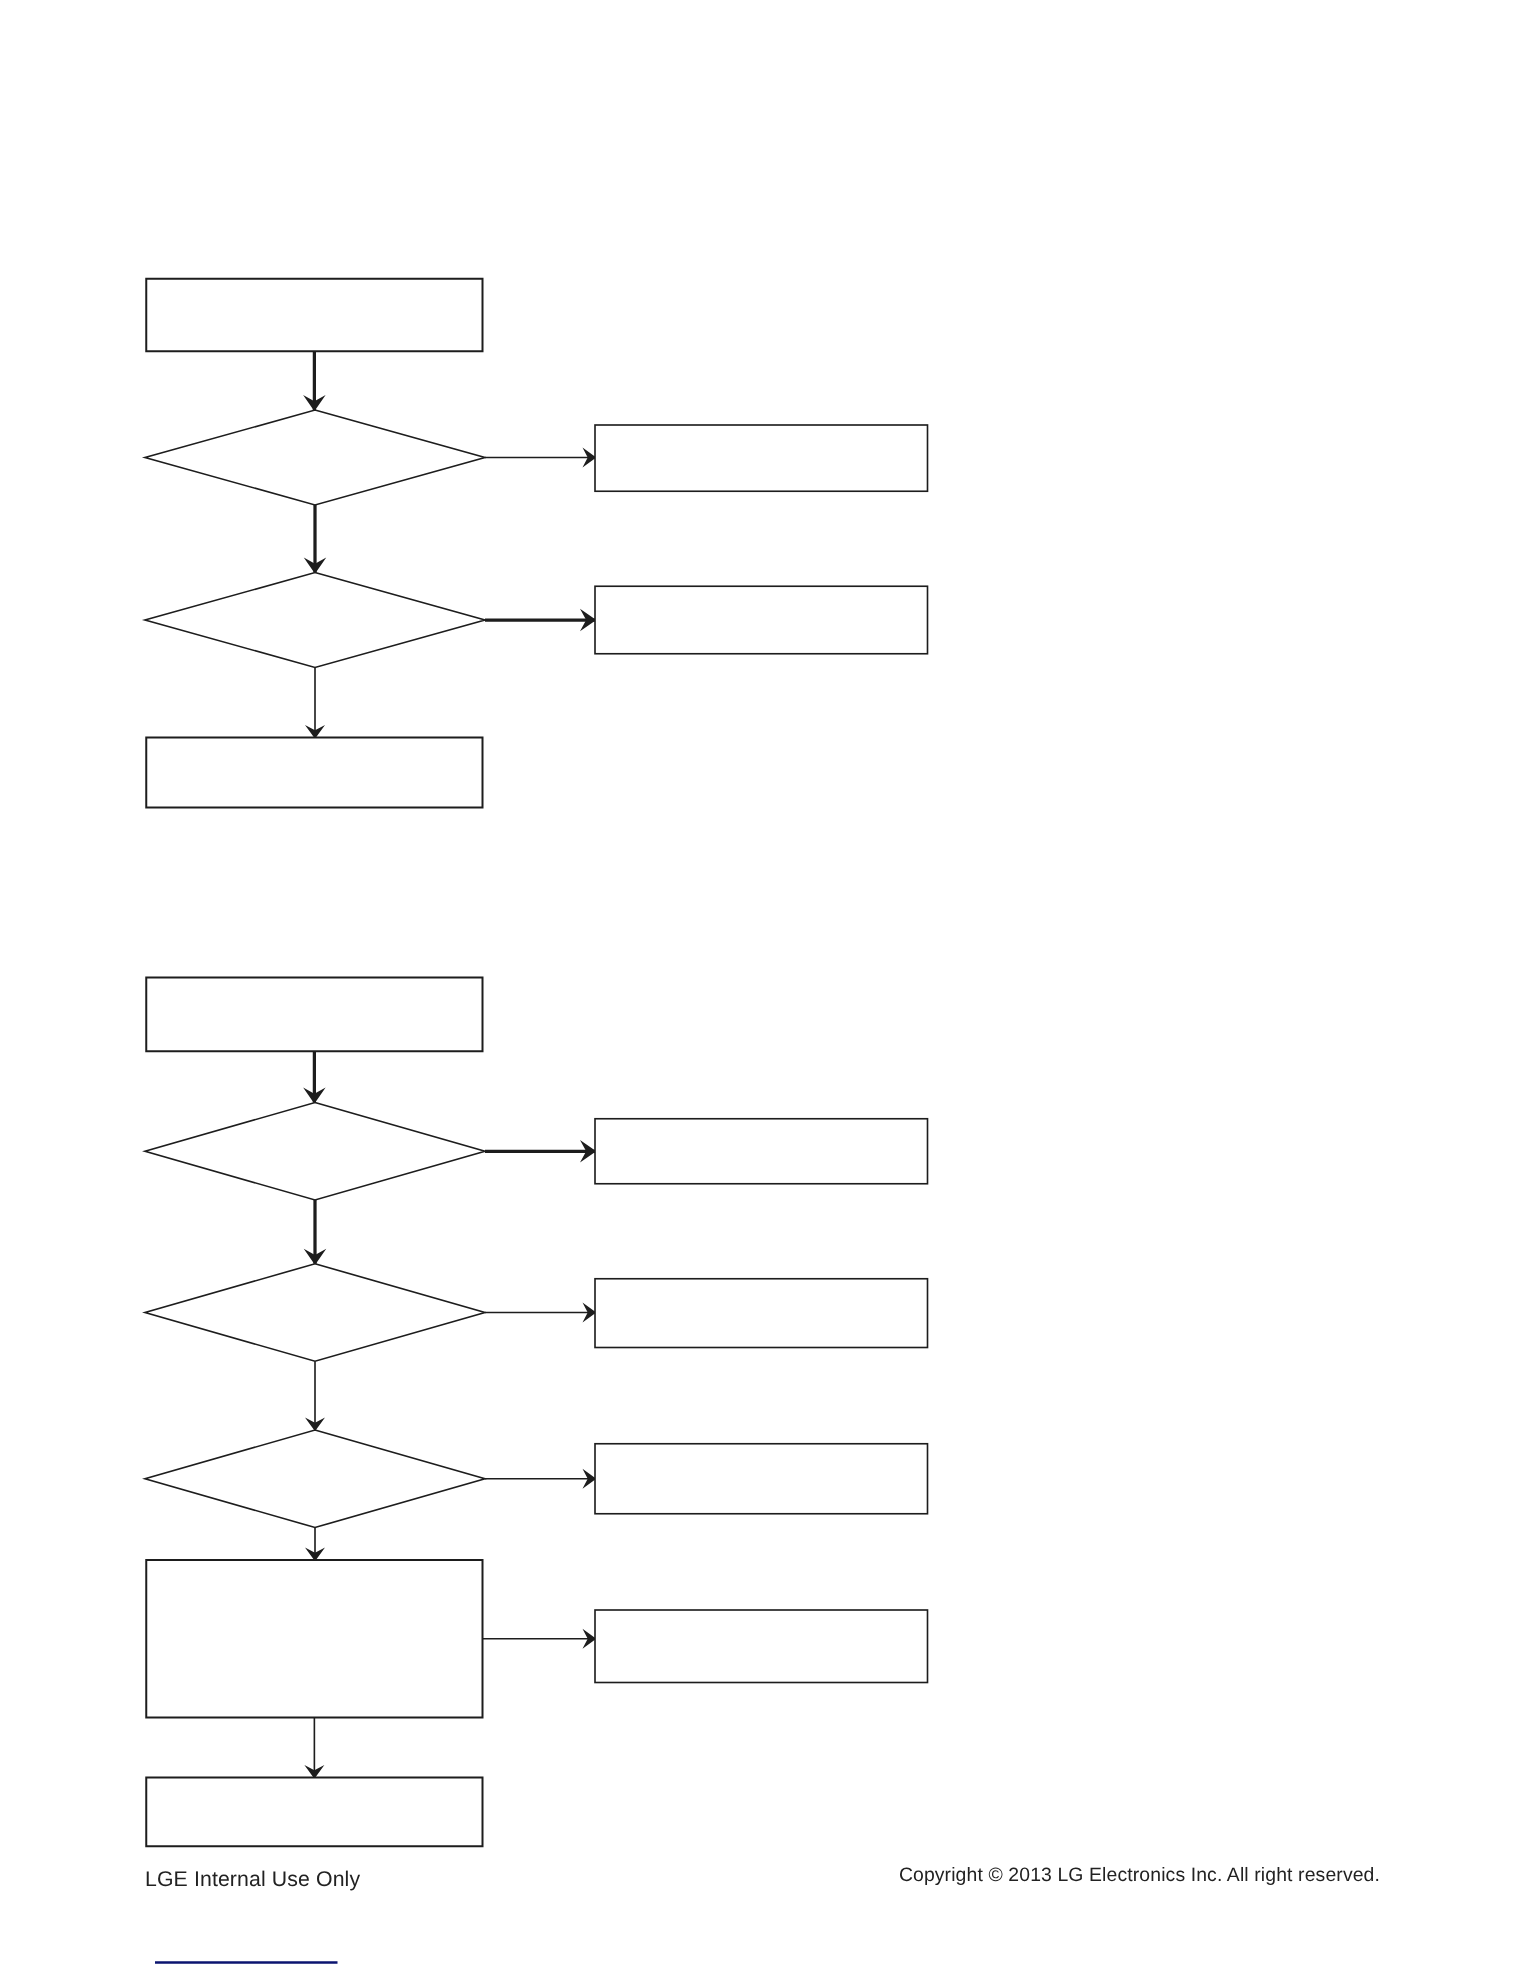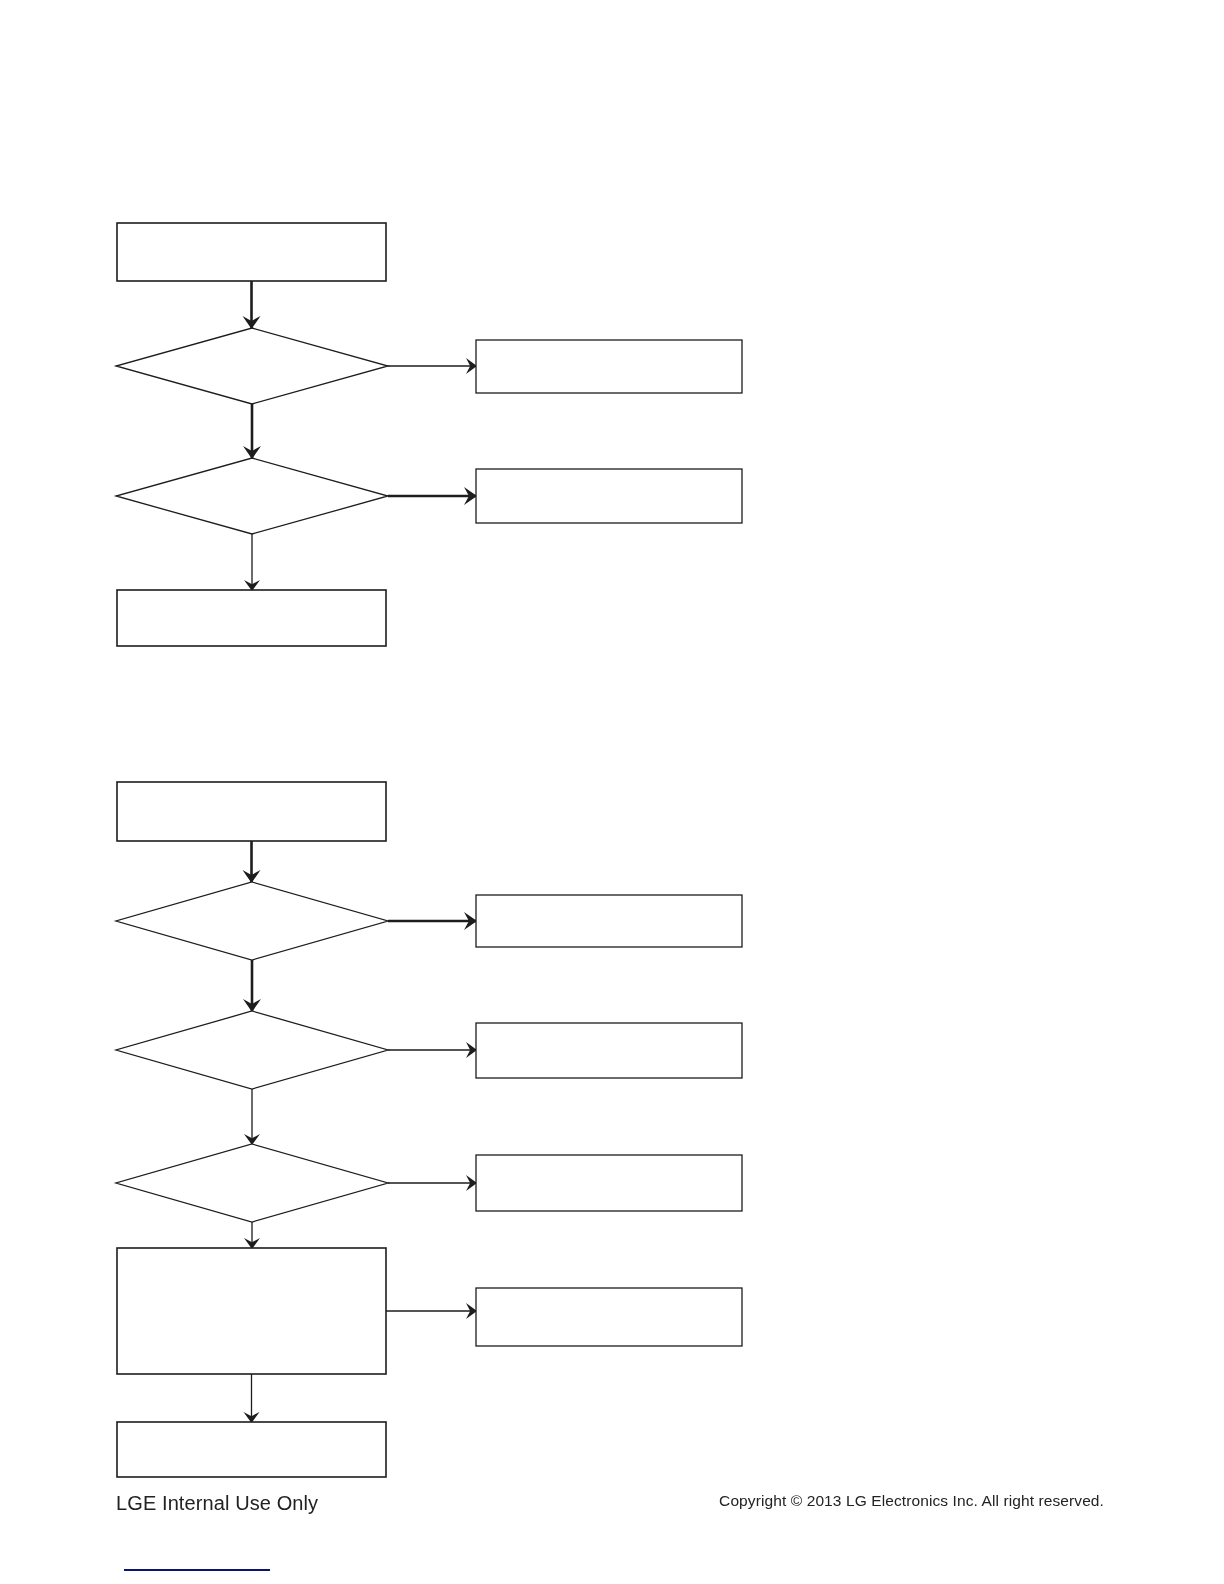--- a/index.html
+++ b/index.html
@@ -64,21 +64,21 @@
     position: absolute;
     left: 0;
     top: 1493px;
     width: 1224px;
     height: 60px;
   }
   .footer-left {
     position: absolute;
     left: 116px;
     top: 0;
-    font-size: 20px;
+    font-size: 17px;
     line-height: 21px;
     color: #222222;
     letter-spacing: 0.1px;
     white-space: nowrap;
   }
   .footer-right {
     position: absolute;
     right: 120px;
     top: -5px;
     text-align: center;

